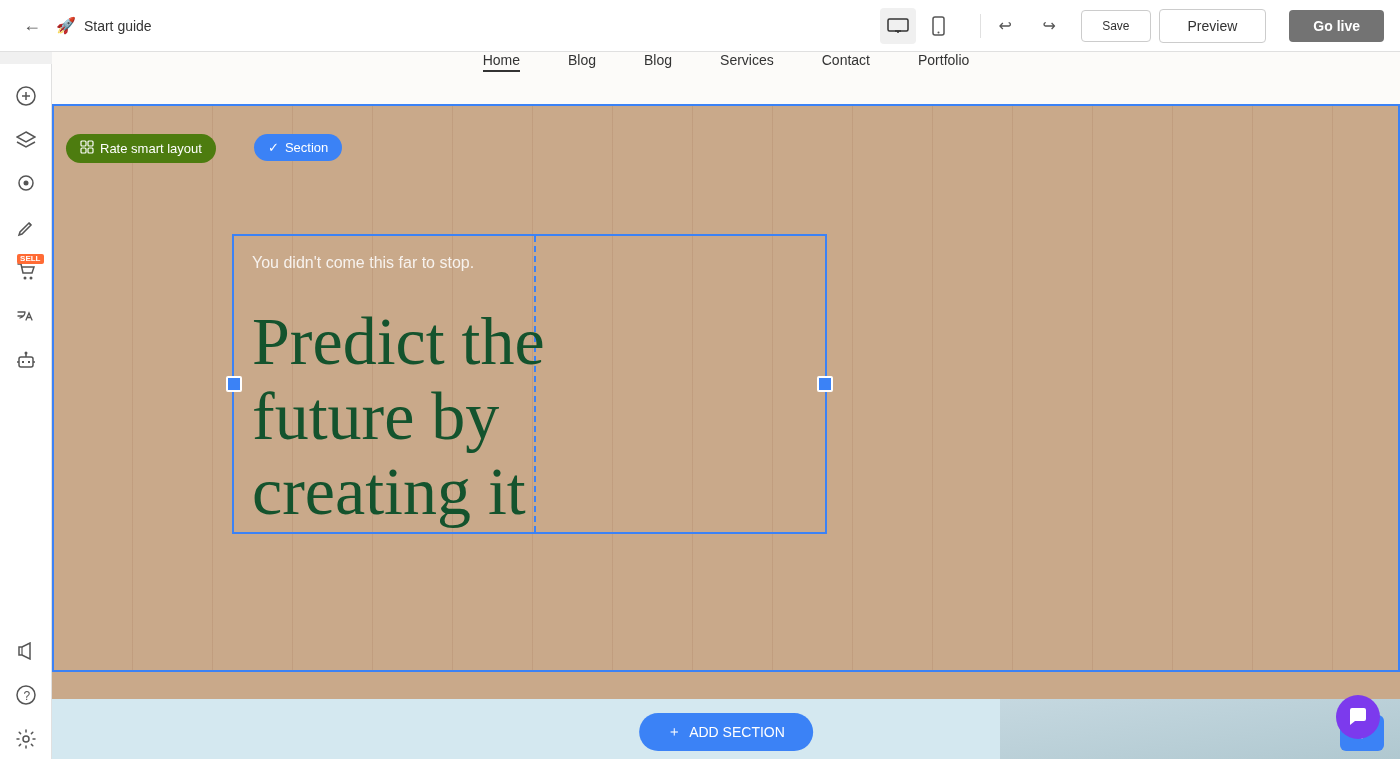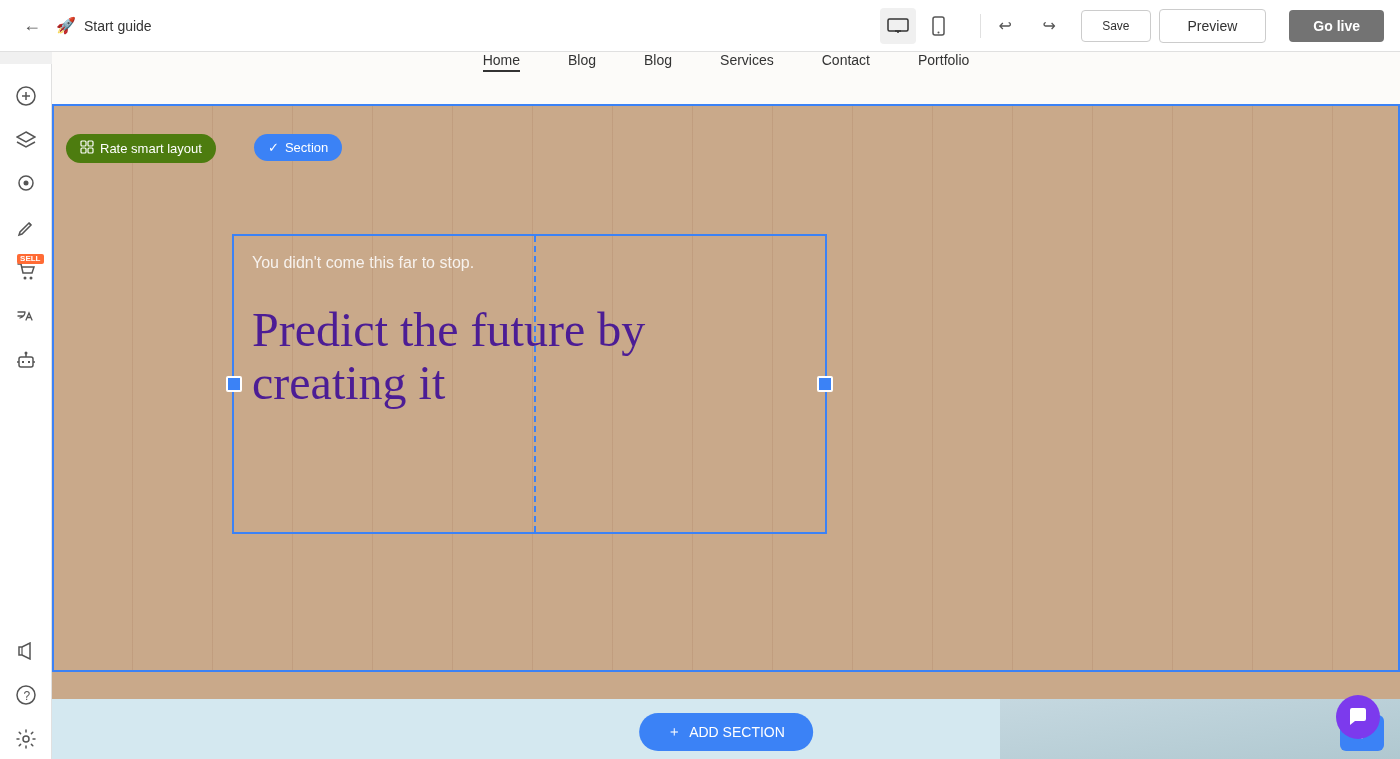--- a/index.html
+++ b/index.html
@@ -223,22 +223,22 @@
     .hero-subtitle {
       position: absolute;
       top: 150px; left: 200px;
       color: rgba(255,255,255,0.85);
       font-size: 16px;
       z-index: 8;
     }
     .hero-title {
       position: absolute;
       top: 200px; left: 200px;
-      color: #4c1d95;
-      font-size: 48px;
+      color: #14532d;
+      font-size: 68px;
       font-weight: 300;
       line-height: 1.1;
       font-family: Georgia, 'Times New Roman', serif;
       z-index: 8;
       width: 420px;
     }
     .hero-cta {
       position: absolute;
       top: 505px; left: 220px;
       background: rgba(100,140,160,0.7);

